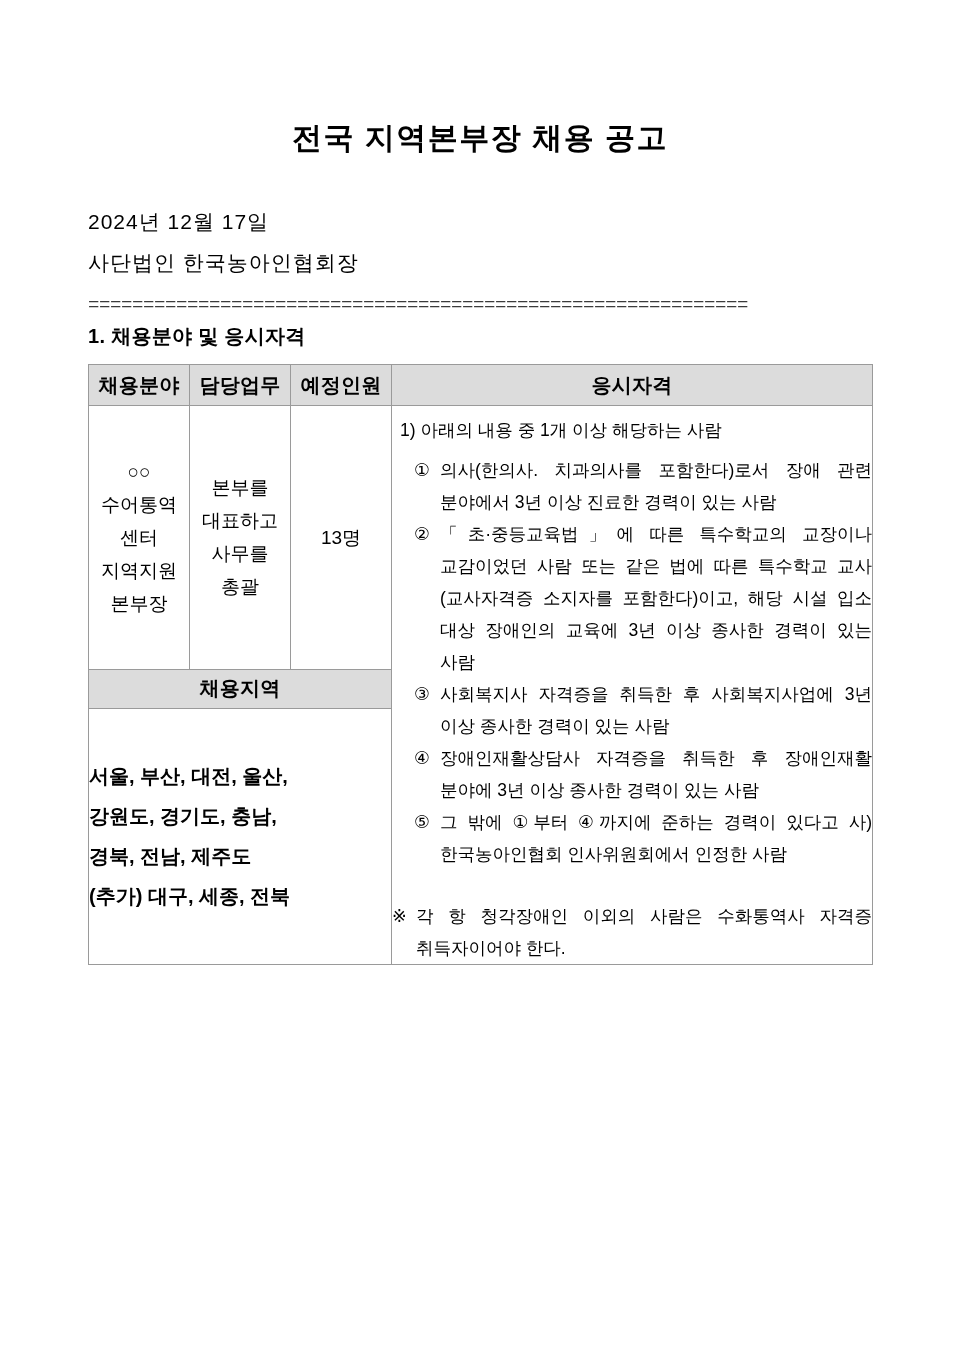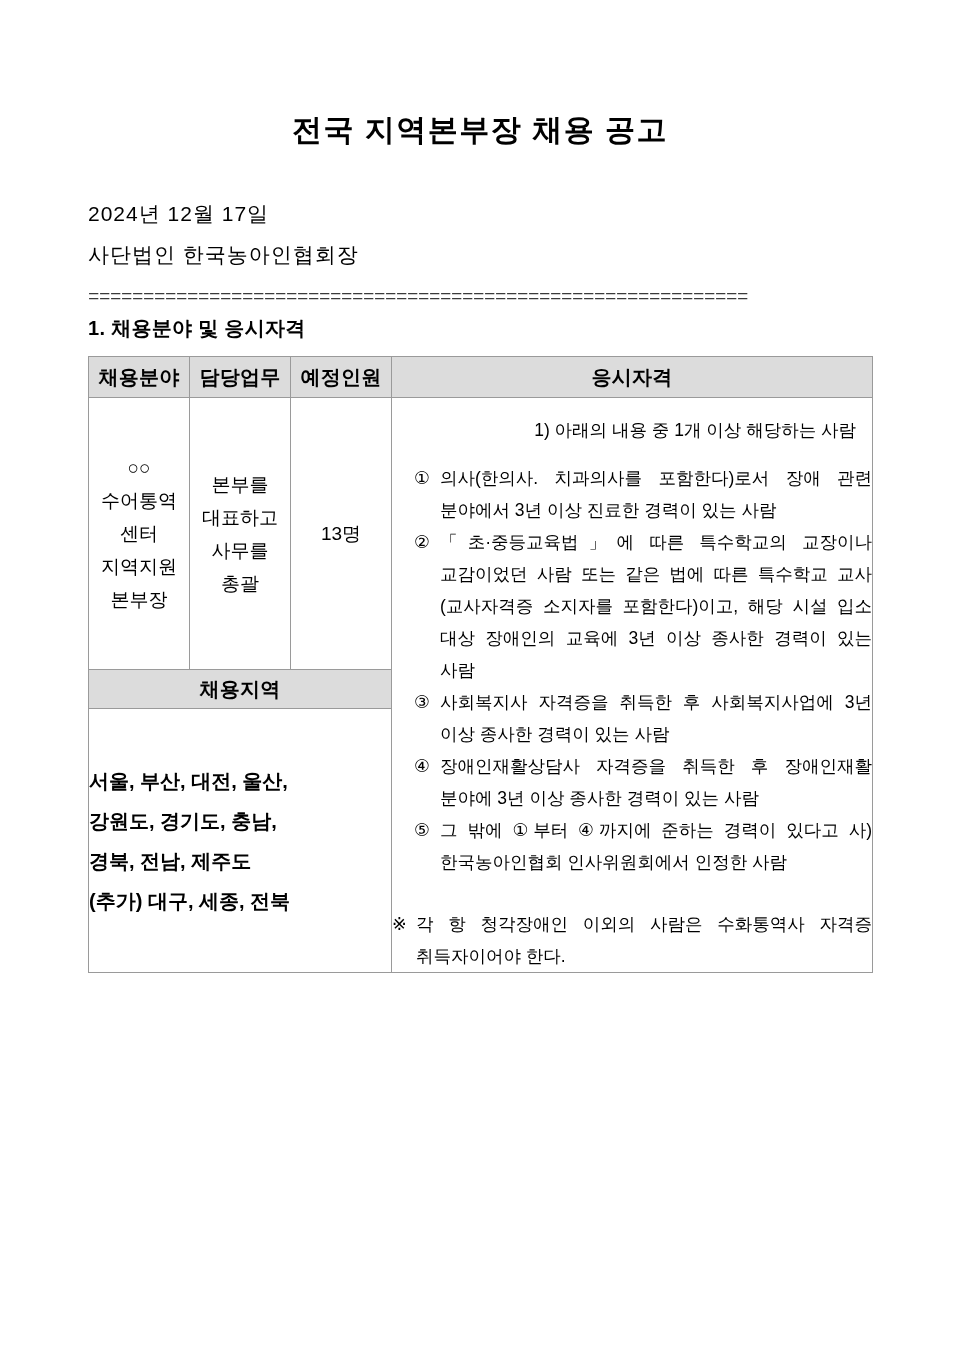--- a/index.html
+++ b/index.html
@@ -22,21 +22,21 @@
     box-sizing: border-box;
     padding: 0 88px;
   }
 
   
   .doc-title {
     text-align: center;
     font-size: 30px;
     font-weight: bold;
     letter-spacing: 1.5px;
-    margin: 8px;
+    margin: 16px;
     padding-top: 104px;
     line-height: 1.2;
   }
 
   
   .para {
     font-size: 21px;
     line-height: 41px;
     text-align: justify;
     text-justify: inter-character;
@@ -133,25 +133,24 @@
   .region-cell .region-line { display: block; white-space: nowrap; }
 
   
   .qual-cell {
     vertical-align: top;
     padding: 10px 12px 10px 14px;
     font-size: 17.5px;
     line-height: 32px;
   }
   .q-lead {
-    margin: 16px;
+    margin: 8px;
     padding-left: 0;
     text-indent: 0;
     word-break: keep-all;
-    text-align: right;
   }
   .q-item {
     display: flex;
     align-items: flex-start;
     margin-left: 22px;
     word-break: keep-all;
   }
   .q-marker {
     flex: 0 0 auto;
     width: 26px;

